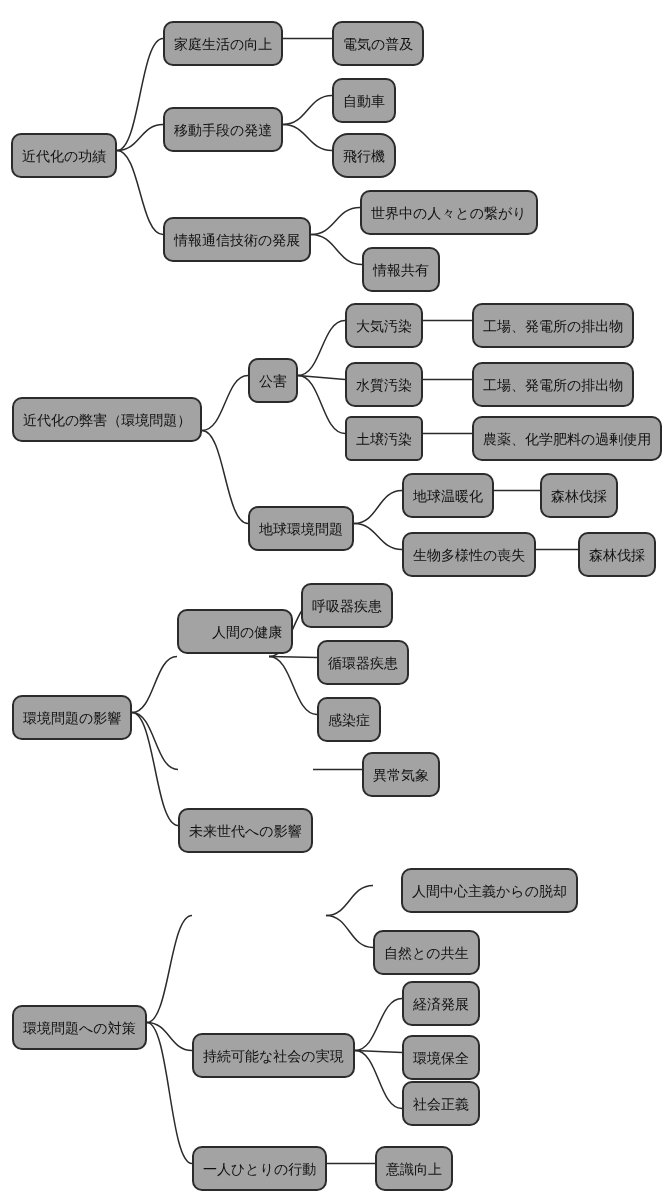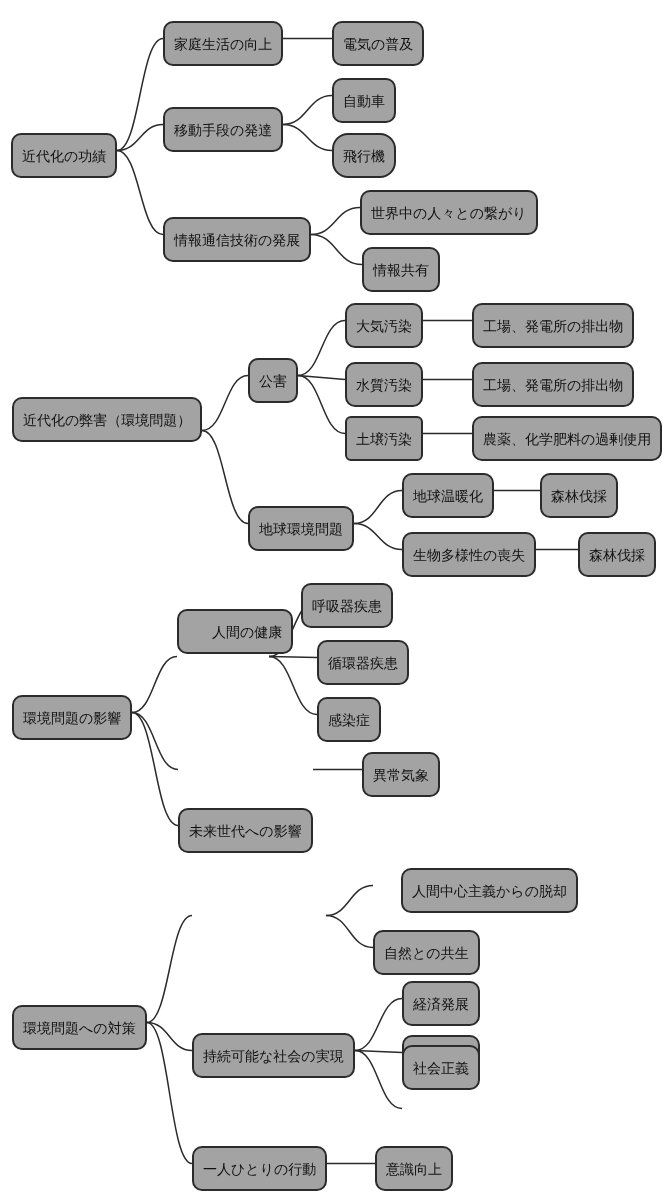--- a/index.html
+++ b/index.html
@@ -119,16 +119,16 @@
   <div class="node" id="t3b1c3" style="left:317px; top:697px;">感染症</div>
   <div class="node" id="t3b2c1" style="left:362px; top:752px;">異常気象</div>
   <div class="node" id="t3b3" style="left:178px; top:808px;">未来世代への影響</div>
 
   <div class="node" id="t4" style="left:12px; top:1005px;">環境問題への対策</div>
   <div class="node" id="t4b1c1" style="left:373px; top:868px;margin-left:28px;">人間中心主義からの脱却</div>
   <div class="node" id="t4b1c2" style="left:373px; top:930px;">自然との共生</div>
   <div class="node" id="t4b2" style="left:192px; top:1033px;">持続可能な社会の実現</div>
   <div class="node" id="t4b2c1" style="left:402px; top:981px;">経済発展</div>
   <div class="node" id="t4b2c2" style="left:402px; top:1035px;">環境保全</div>
-  <div class="node" id="t4b2c3" style="left:402px; top:1045px;">社会正義</div>
+  <div class="node" id="t4b2c3" style="left:402px; top:1081px;">社会正義</div>
   <div class="node" id="t4b3" style="left:192px; top:1146px;">一人ひとりの行動</div>
   <div class="node" id="t4b3c1" style="left:375px; top:1146px;">意識向上</div>
 </div>
 
 </body></html>

